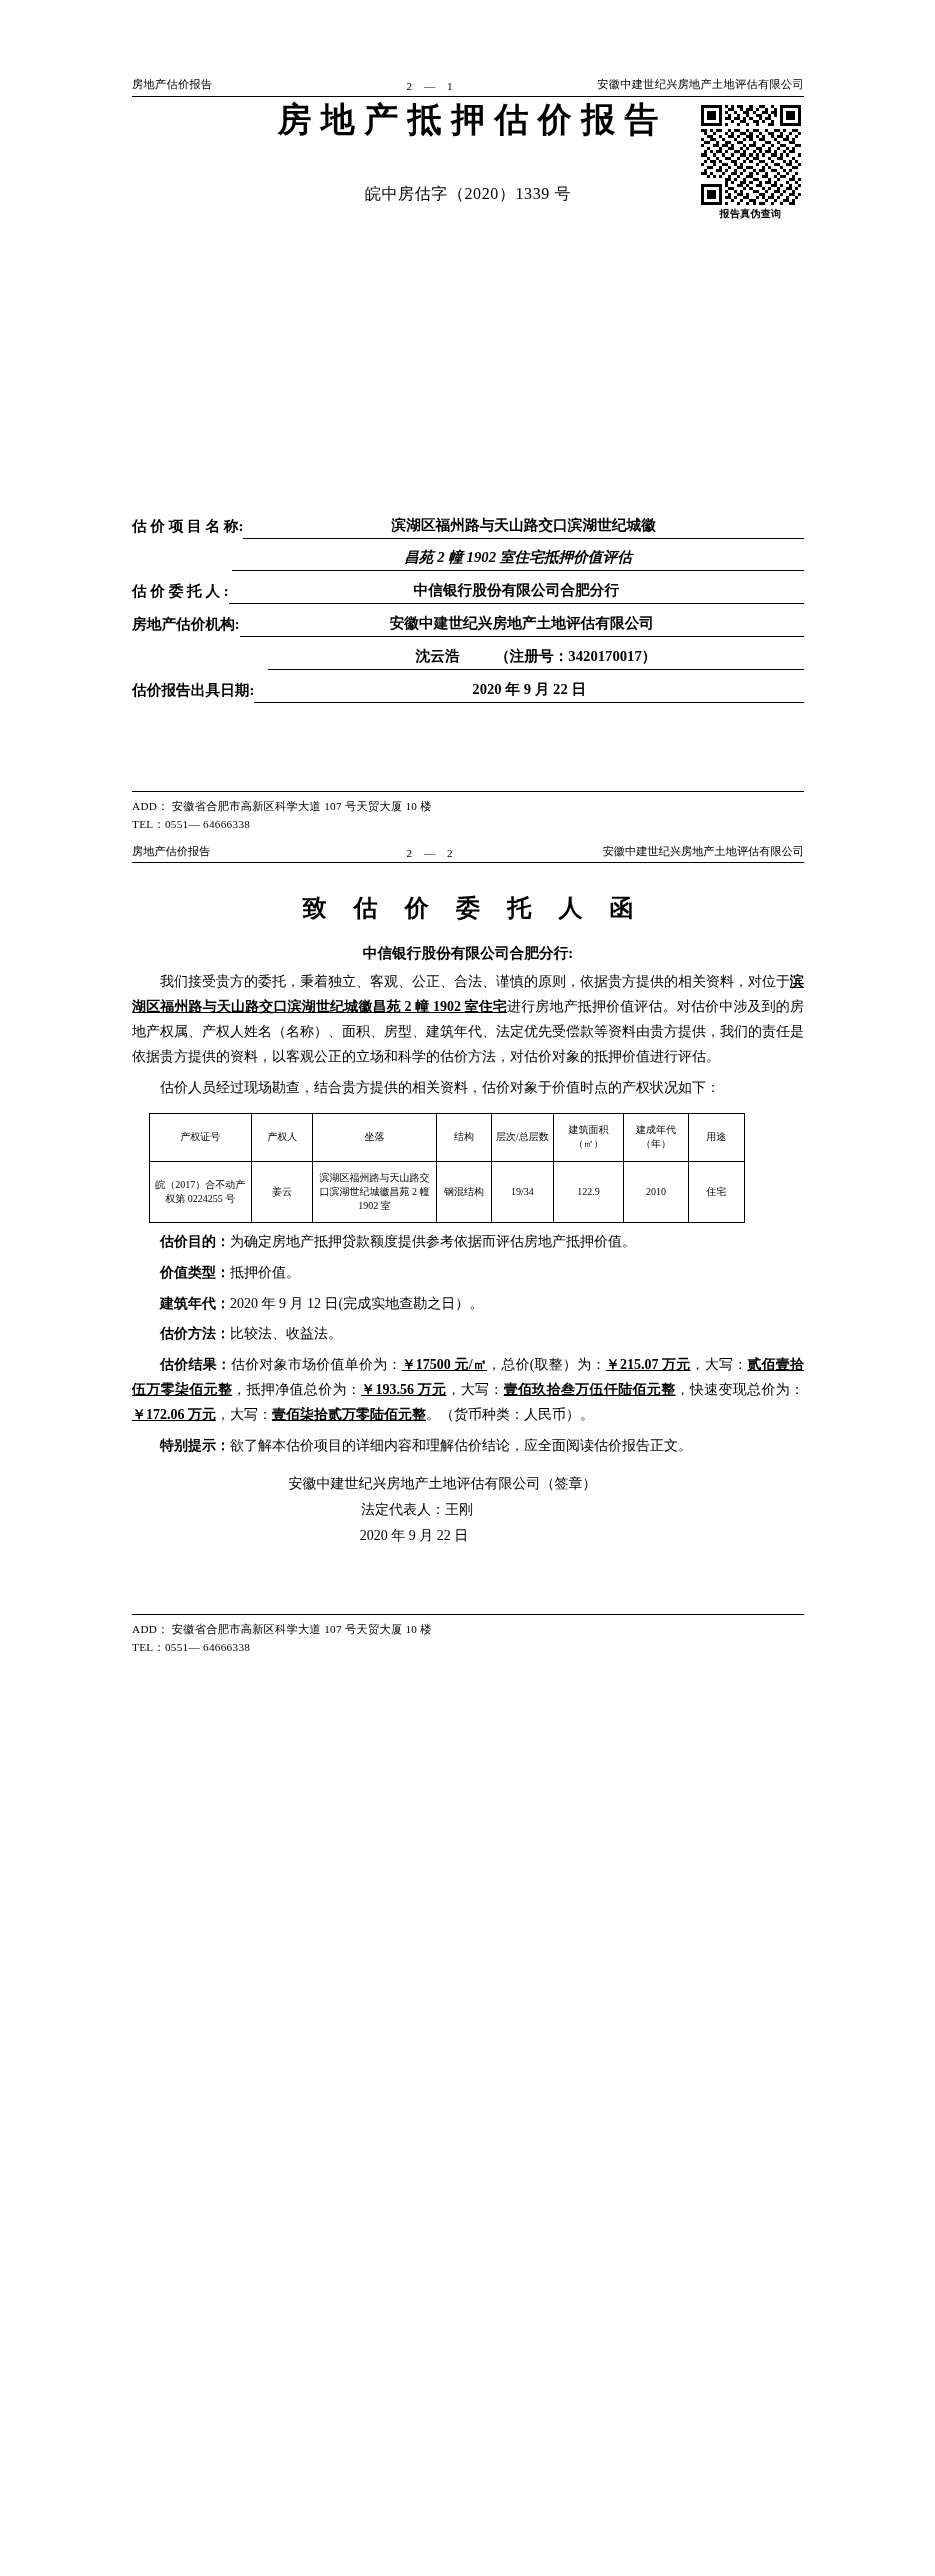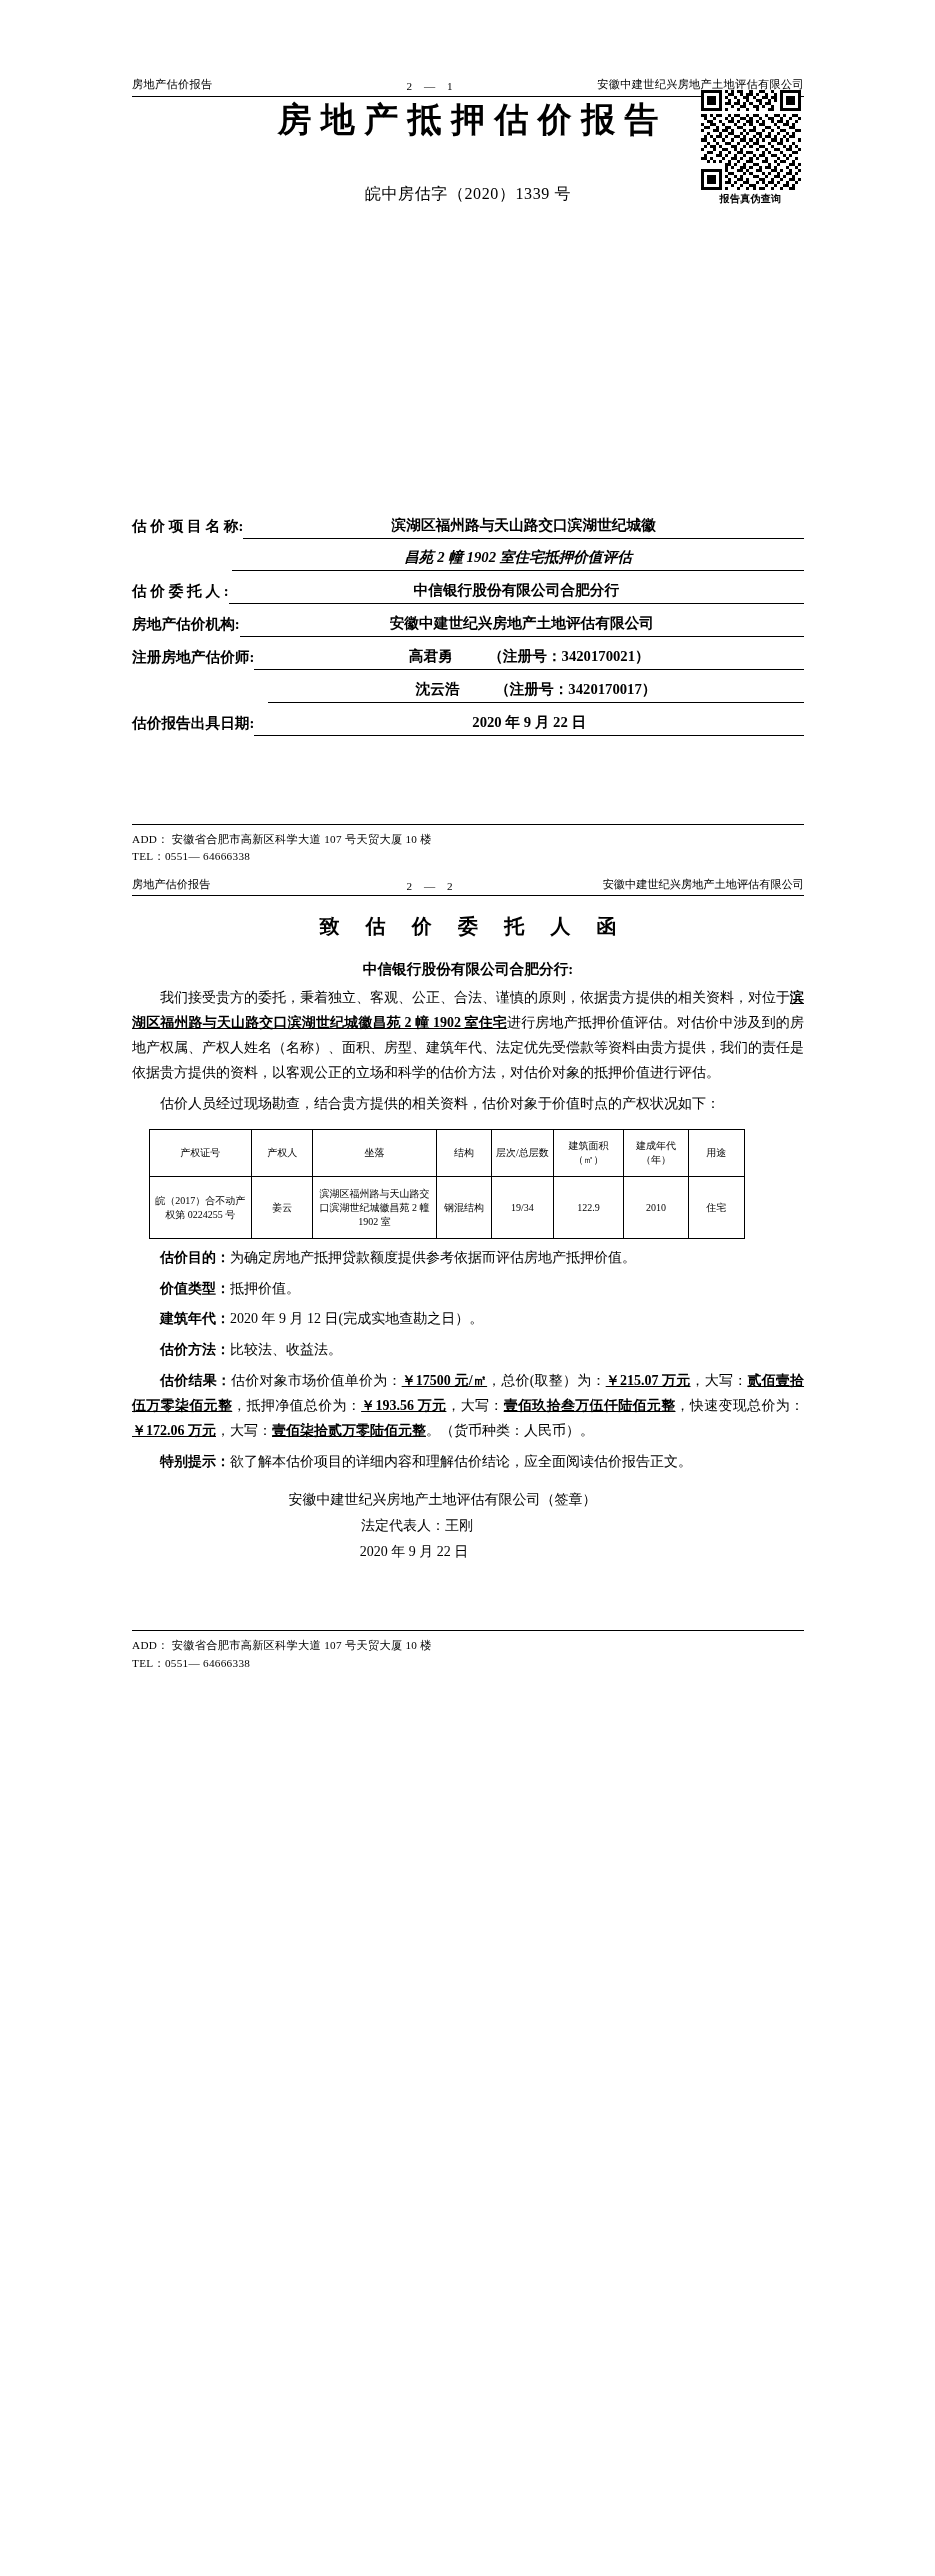--- a/index.html
+++ b/index.html
@@ -42,21 +42,21 @@
     text-align: center;
     letter-spacing: 11.8px;
     padding-left: 35px;
   }
   .run-head .rh-right { width: 277px; text-align: right; }
 
   
   .qr-wrap {
     position: absolute;
     right: 0;
-    top: 13px;
+    top: 28px;
     width: 107px;
     text-align: center;
   }
   .qr-code {
     width: 100px;
     height: 100px;
     margin: 0 auto;
     background-color: #fff;
     position: relative;
   }
@@ -152,24 +152,24 @@
   .run-head2 .rh-mid {
     flex: 1;
     text-align: center;
     letter-spacing: 11.8px;
     padding-left: 35px;
   }
   .run-head2 .rh-right { width: 277px; text-align: right; }
 
   .letter-title {
     text-align: center;
-    font-size: 20px;
+    font-size: 24px;
     font-weight: bold;
     letter-spacing: 10.6px;
-    margin-top: 17px;
+    margin-top: 29px;
     padding-left: 10.6px;
   }
   .addressee {
     font-size: 14.7px;
     font-weight: bold;
     margin-top: 20px;
     text-align: center;
   }
   p.body {
     font-size: 14px;
@@ -549,28 +549,20 @@
       <div class="cf-row">
         <span class="cf-label">估 价 委 托 人 :</span>
         <span class="cf-value">中信银行股份有限公司合肥分行</span>
       </div>
 
       <div class="cf-row">
         <span class="cf-label">房地产估价机构:</span>
         <span class="cf-value">安徽中建世纪兴房地产土地评估有限公司</span>
       </div>
 
-      <div class="cf-row">
-        <span class="cf-label">注册房地产估价师:</span>
-        <span class="cf-value">
-          <span>高君勇</span>
-          <span style="display:inline-block;width:28px"></span>
-          <span>（注册号：3420170021）</span>
-        </span>
-      </div>
 
       <div class="cf-indent-row">
         <span class="ind"></span>
         <span class="cf-value">
           <span>沈云浩</span>
           <span style="display:inline-block;width:28px"></span>
           <span>（注册号：3420170017）</span>
         </span>
       </div>
 

